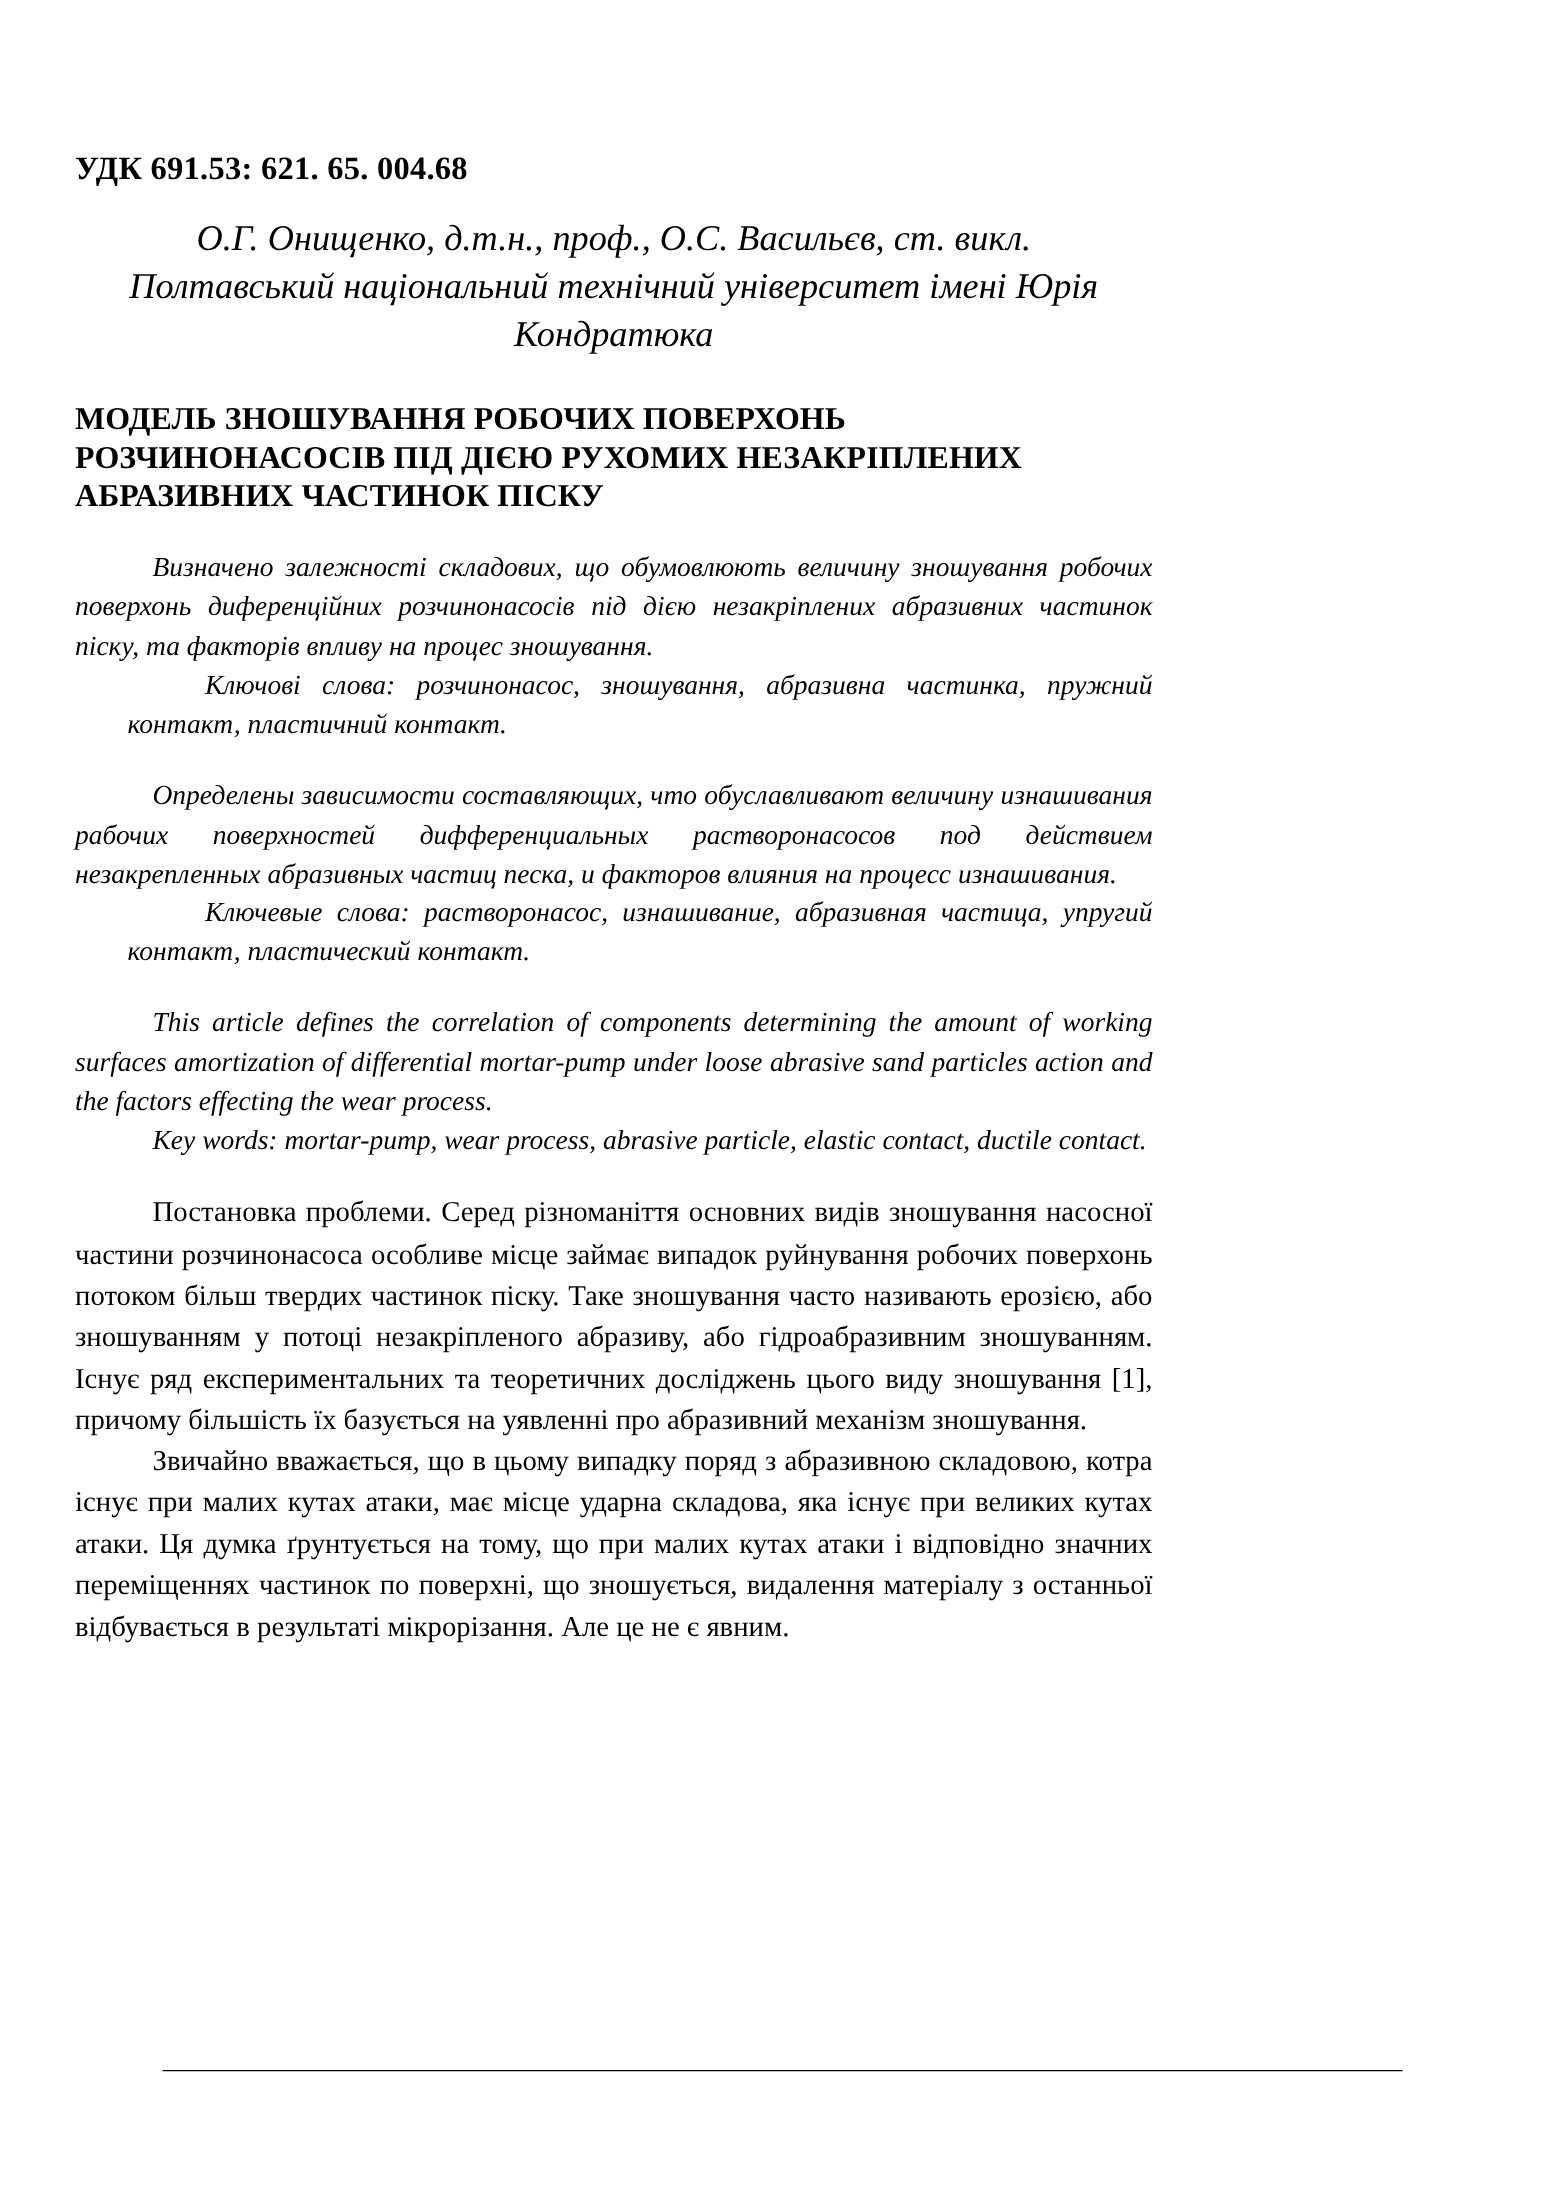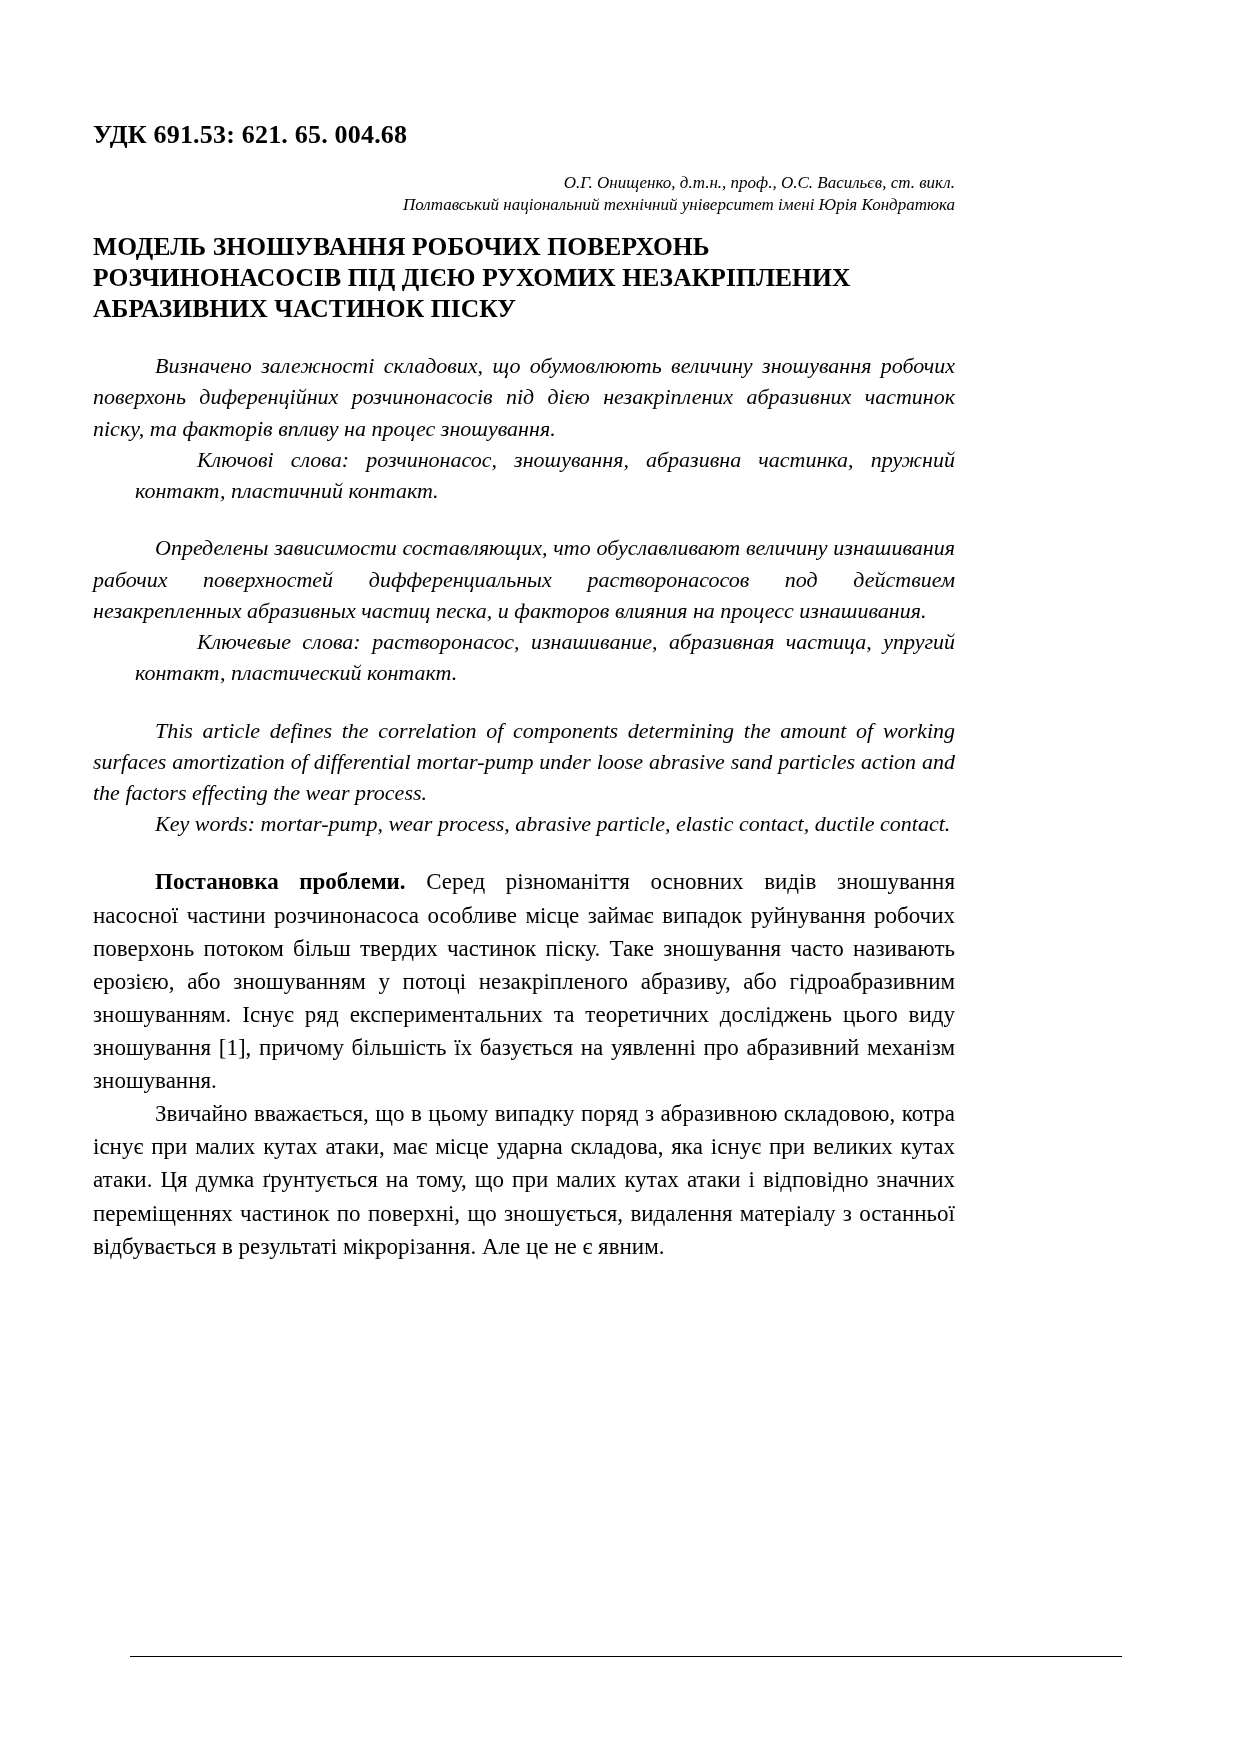--- a/index.html
+++ b/index.html
@@ -6,44 +6,44 @@
     margin: 0;
     padding: 0;
     background: #ffffff;
   }
   .page {
     position: relative;
     width: 1240px;
     height: 1754px;
     background: #ffffff;
     box-sizing: border-box;
-    padding: 120px 118px 0 93px;
+    padding: 120px 118px 0 60px;
     font-family: "Liberation Serif", "DejaVu Serif", serif;
     color: #000000;
     overflow: hidden;
   }
   .content {
     width: 862px;
   }
 
   
   .udc {
     font-size: 26px;
     font-weight: bold;
     letter-spacing: 0.2px;
     margin: 0 0 22px 0;
   }
 
   
   .author-block {
-    text-align: right;
+    text-align: center;
     font-style: italic;
-    font-size: 17px;
+    font-size: 29px;
     line-height: 1.32;
-    margin-bottom: 14px;
+    margin-bottom: 32px;
   }
   .author-line { display: block; }
   .affiliation-line { display: block; }
 
   
   .title {
     text-align: left;
     font-weight: bold;
     font-size: 25.5px;
     line-height: 1.22;
@@ -75,21 +75,21 @@
   }
 
   
   .body-par {
     font-size: 23px;
     line-height: 1.44;
     text-align: justify;
     text-indent: 62px;
     margin: 0;
   }
-  .body-par b { font-weight: bold; }
+  .body-par b { font-weight: normal; }
 
   
   .footer {
     position: absolute;
     left: 130px;
     right: 118px;
     bottom: 92px;
   }
   .footer-rule {
     border: none;

